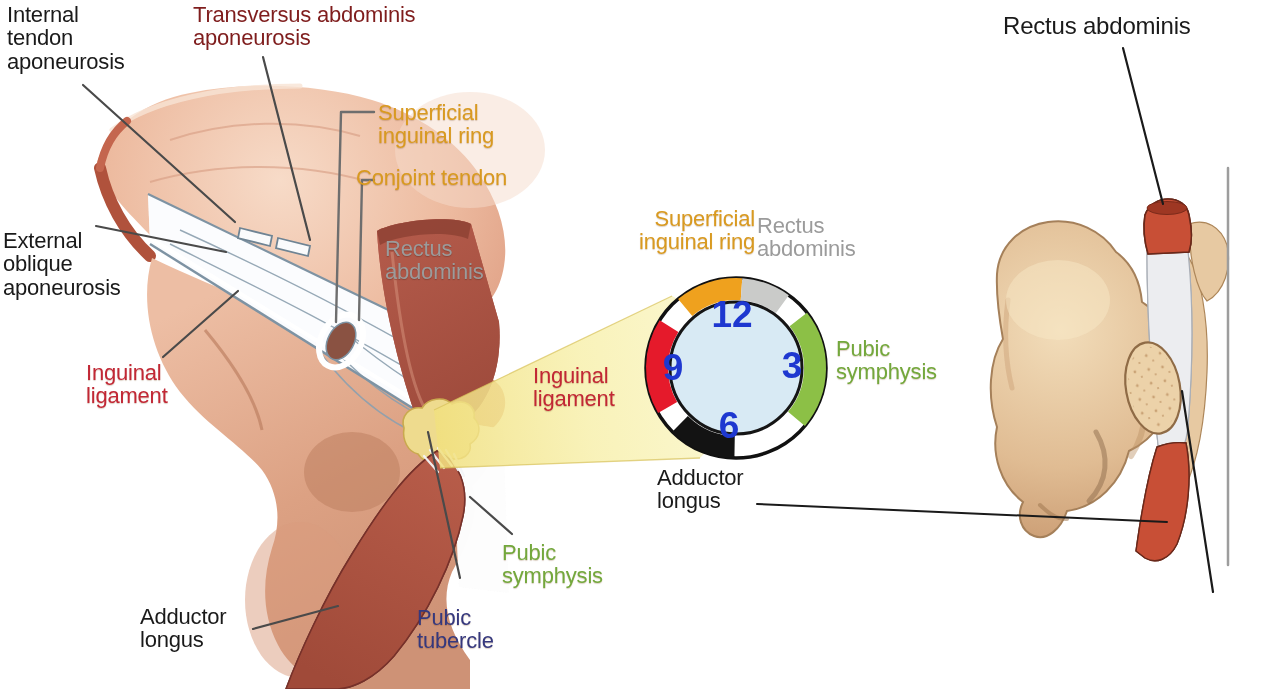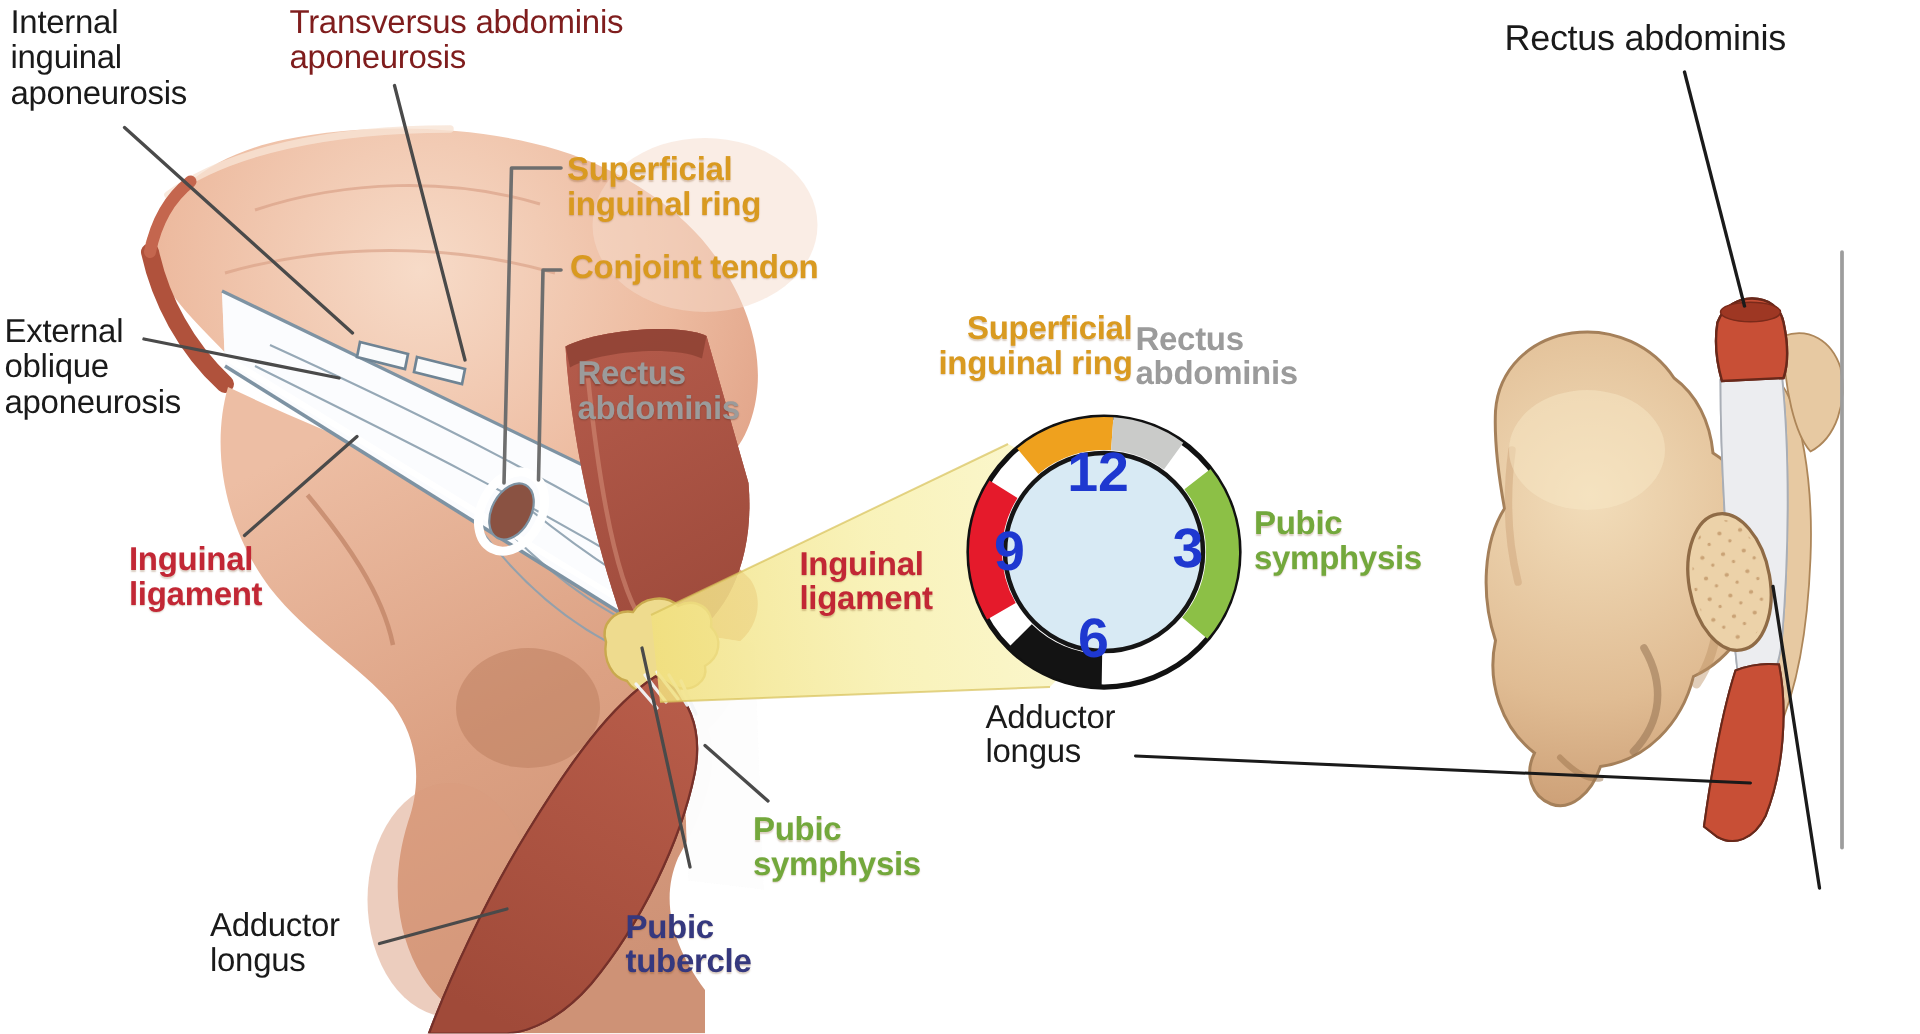--- a/index.html
+++ b/index.html
@@ -1,28 +1,28 @@
 <!DOCTYPE html>
 <html><head>
 <meta charset="utf-8">
 <style>
   html,body{margin:0;padding:0;background:#fff;}
   #stage{position:relative;width:1280px;height:689px;background:#fff;overflow:hidden;
          font-family:"Liberation Sans",sans-serif;}
   #art{position:absolute;left:0;top:0;}
   .lbl{position:absolute;font:400 22px/1.06 "Liberation Sans",sans-serif;color:#1A1A1A;
        white-space:pre-line;letter-spacing:-0.2px;}
-  .bold{font-weight:700;}
+  .bold{font-weight:400;}
   .sz24{font-size:24px;}
   .shad{text-shadow:0 1px 1px rgba(110,60,10,0.25);}
   
   #lbl-internal{left:7px;top:3px}
   #lbl-transversus{left:193px;top:3px}
   #lbl-sring-left{left:378px;top:101px}
-  #lbl-conjoint{left:380px;top:166px}
+  #lbl-conjoint{left:356px;top:166px}
   #lbl-external{left:3px;top:209px}
   #lbl-rectus-left{left:385px;top:237px;text-shadow:0 1px 1px rgba(90,40,30,.4)}
   #lbl-inguinal-left{left:86px;top:361px}
   #lbl-adductor-left{left:140px;top:605px}
   #lbl-tubercle{left:417px;top:606px}
   #lbl-symphysis-left{left:502px;top:541px}
   #lbl-sring-center{left:598px;top:207px;width:157px;text-align:right}
   #lbl-rectus-center{left:757px;top:214px}
   #lbl-symphysis-center{left:836px;top:337px}
   #lbl-inguinal-center{left:533px;top:364px}
@@ -255,28 +255,28 @@
     <line x1="460" y1="578" x2="428" y2="432" stroke="#4A4A4A" stroke-width="2.2"></line>
     <line x1="512" y1="534" x2="470" y2="497" stroke="#4A4A4A" stroke-width="2.2"></line>
     <line x1="757" y1="504" x2="1167" y2="522" stroke="#1A1A1A" stroke-width="2"></line>
     <line x1="1123" y1="48" x2="1163" y2="204" stroke="#1A1A1A" stroke-width="2.2"></line>
     <line x1="1213" y1="592" x2="1182" y2="391" stroke="#1A1A1A" stroke-width="2.2"></line>
     <line x1="1228" y1="168" x2="1228" y2="565" stroke="#9D9D9D" stroke-width="2.5"></line>
   </g>
 </svg>
 
 <div class="lbl" id="lbl-internal" style="color: rgb(26, 26, 26);">Internal
-inguinal
+tendon
 aponeurosis</div>
 <div class="lbl" id="lbl-transversus" style="color: #7f1d1d;">Transversus abdominis
 aponeurosis</div>
 <div class="lbl bold shad" id="lbl-sring-left" style="color: rgb(217, 154, 32);">Superficial
 inguinal ring</div>
 <div class="lbl bold shad" id="lbl-conjoint" style="color: rgb(217, 154, 32);">Conjoint tendon</div>
-<div class="lbl" id="lbl-external" style="color: rgb(26, 26, 26);">External
+<div class="lbl" id="lbl-external" style="color: rgb(26, 26, 26); margin-top: 20px;">External
 oblique
 aponeurosis</div>
 <div class="lbl bold" id="lbl-rectus-left" style="color: rgb(155, 155, 155);">Rectus
 abdominis</div>
 <div class="lbl bold shad" id="lbl-inguinal-left" style="color: rgb(194, 39, 53);">Inguinal
 ligament</div>
 <div class="lbl" id="lbl-adductor-left" style="color: rgb(26, 26, 26);">Adductor
 longus</div>
 <div class="lbl bold shad" id="lbl-tubercle" style="color: rgb(53, 56, 126);">Pubic
 tubercle</div>

